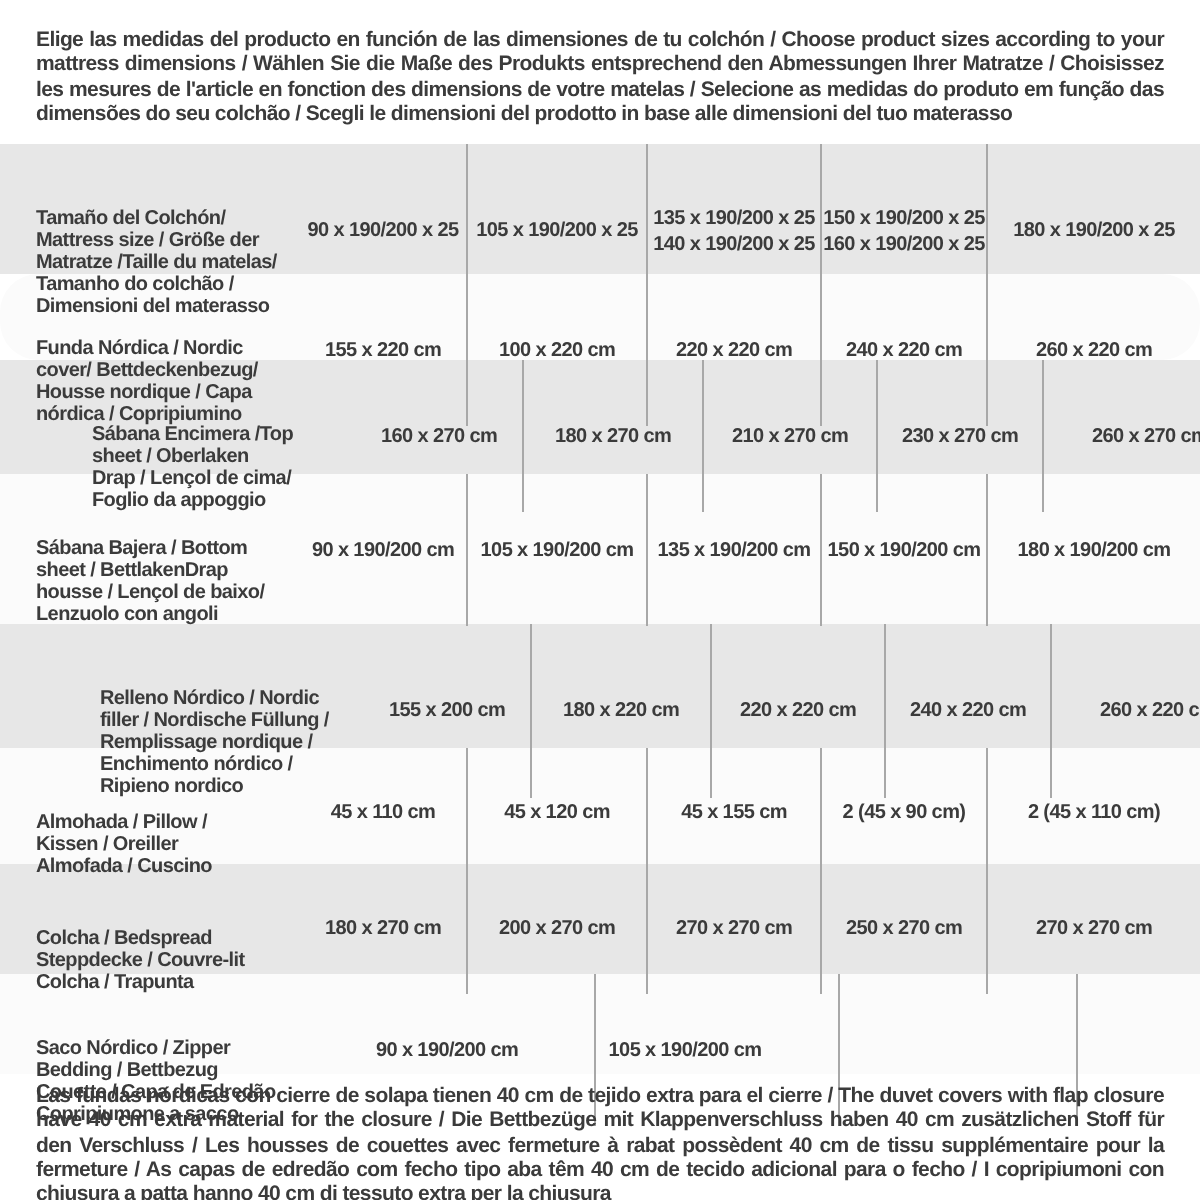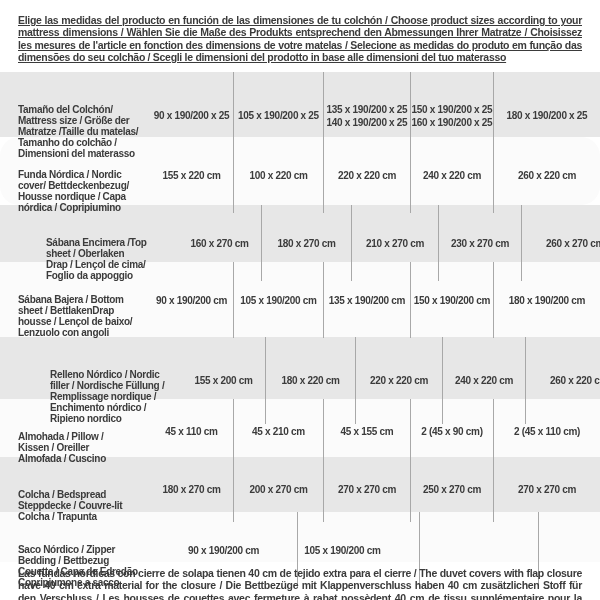--- a/index.html
+++ b/index.html
@@ -15,35 +15,35 @@
     font-weight:bold;
     color:var(--text);
     letter-spacing:-0.3px;
   }
   .intro,.footer{
     padding:0 18px;
     font-size:10.5px;
     line-height:12.3px;
     text-align:justify;
   }
-  .intro{margin-top:14px;text-decoration:underline;}
+  .intro{margin-top:14px;}
   .footer{margin-top:5px;}
   .size-table{
     margin-top:9px;
     width:600px;
   }
   .trow{
     display:grid;
     grid-template-columns:150px 83px 90px 87px 83px 107px;
     align-items:center;
   }
   .trow.gray{background:var(--row-gray);}
   .trow.white{background:var(--row-white);}
   .trow:nth-child(1){height:65px;}
-  .trow:nth-child(2){height:68px;border-radius:19px;}
+  .trow:nth-child(2){height:43px;border-radius:19px;}
   .trow:nth-child(3){height:57px;padding-left:28px;}
   .trow:nth-child(4){height:75px;}
   .trow:nth-child(5){height:62px;padding-left:32px;}
   .trow:nth-child(6){height:58px;}
   .trow:nth-child(7){height:55px;}
   .trow:nth-child(8){height:50px;gap:32px;}
   .cell{
     white-space:pre-line;
     font-size:10px;
   }
@@ -128,21 +128,21 @@
       <div class="cell val bordered">180 x 220 cm</div>
       <div class="cell val bordered">220 x 220 cm</div>
       <div class="cell val bordered">240 x 220 cm</div>
       <div class="cell val bordered">260 x 220 cm</div>
     </div>
     <div class="trow white">
       <div class="cell label">Almohada  / Pillow /
 Kissen / Oreiller
 Almofada / Cuscino</div>
       <div class="cell val">45 x 110 cm</div>
-      <div class="cell val bordered">45 x 210 cm</div>
+      <div class="cell val bordered">45 x 120 cm</div>
       <div class="cell val bordered">45 x 155 cm</div>
       <div class="cell val bordered">2 (45 x 90 cm)</div>
       <div class="cell val bordered">2 (45 x 110 cm)</div>
     </div>
     <div class="trow gray">
       <div class="cell label">Colcha / Bedspread
 Steppdecke / Couvre-lit
 Colcha / Trapunta</div>
       <div class="cell val">180 x 270 cm</div>
       <div class="cell val bordered">200 x 270 cm</div>

